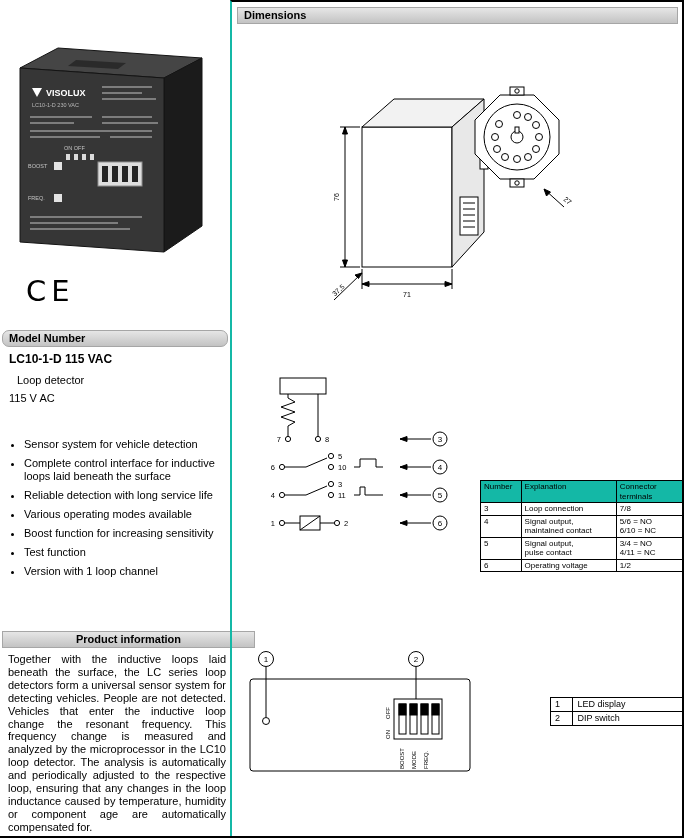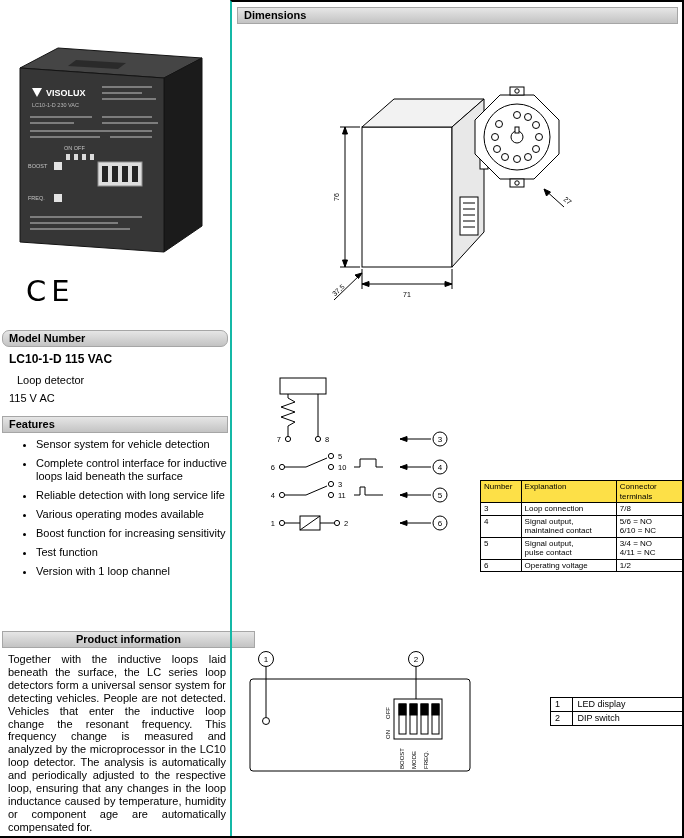--- a/index.html
+++ b/index.html
@@ -15,21 +15,21 @@
   .model-name{font-size:12px;font-weight:bold;}
   .plain{font-size:11px;}
   ul.features{margin:0;padding:0 0 0 16px;width:206px;}
   ul.features li{font-size:11px;line-height:13px;margin:0 0 6px 0;}
   .prodtext{font-size:11px;line-height:12.9px;text-align:justify;width:218px;}
   .ce{font-size:29px;letter-spacing:5px;font-family:"DejaVu Sans",sans-serif;}
   table{border-collapse:collapse;}
   .etable{font-size:8px;line-height:9.5px;}
   .etable th,.etable td{border:1px solid #000;padding:1px 3px;text-align:left;
        vertical-align:top;font-weight:normal;white-space:pre-line;}
-  .etable th{background:#fde047;}
+  .etable th{background:#14b8a6;}
   .itable{font-size:9px;line-height:11px;}
   .itable td{border:1px solid #000;padding:1px 4px;vertical-align:top;}
   svg text{font-family:"Liberation Sans",sans-serif;}
 </style>
 </head>
 <body>
 
 <div class="page">
 
   <div class="left-col">
@@ -89,22 +89,21 @@
       </svg>
     </div>
 
     <div class="abs ce" style="left:26px;top:274px;">CE</div>
 
     <div class="abs bar" style="left:2px;top:330px;width:226px;border-radius:7px;">Model Number</div>
     <div class="abs model-name" style="left:9px;top:352px;">LC10-1-D 115 VAC</div>
     <div class="abs plain" style="left:9px;top:374px;margin-left:8px;">Loop detector</div>
     <div class="abs plain" style="left:9px;top:392px;">115 V AC</div>
 
-    <div class="abs bar" style="left:2px;top:416px;width:226px;">Features</div>
-    <ul class="features abs" style="left:20px;top:438px;">
+    <ul class="features abs" style="left:8px;top:438px;">
       <li>Sensor system for vehicle detection</li>
       <li>Complete control interface for inductive loops laid beneath the surface</li>
       <li>Reliable detection with long service life</li>
       <li>Various operating modes available</li>
       <li>Boost function for increasing sensitivity</li>
       <li>Test function</li>
       <li>Version with 1 loop channel</li>
     </ul>
 
     <div class="abs bar" style="left:2px;top:631px;width:253px;text-align:center;">Product information</div>

